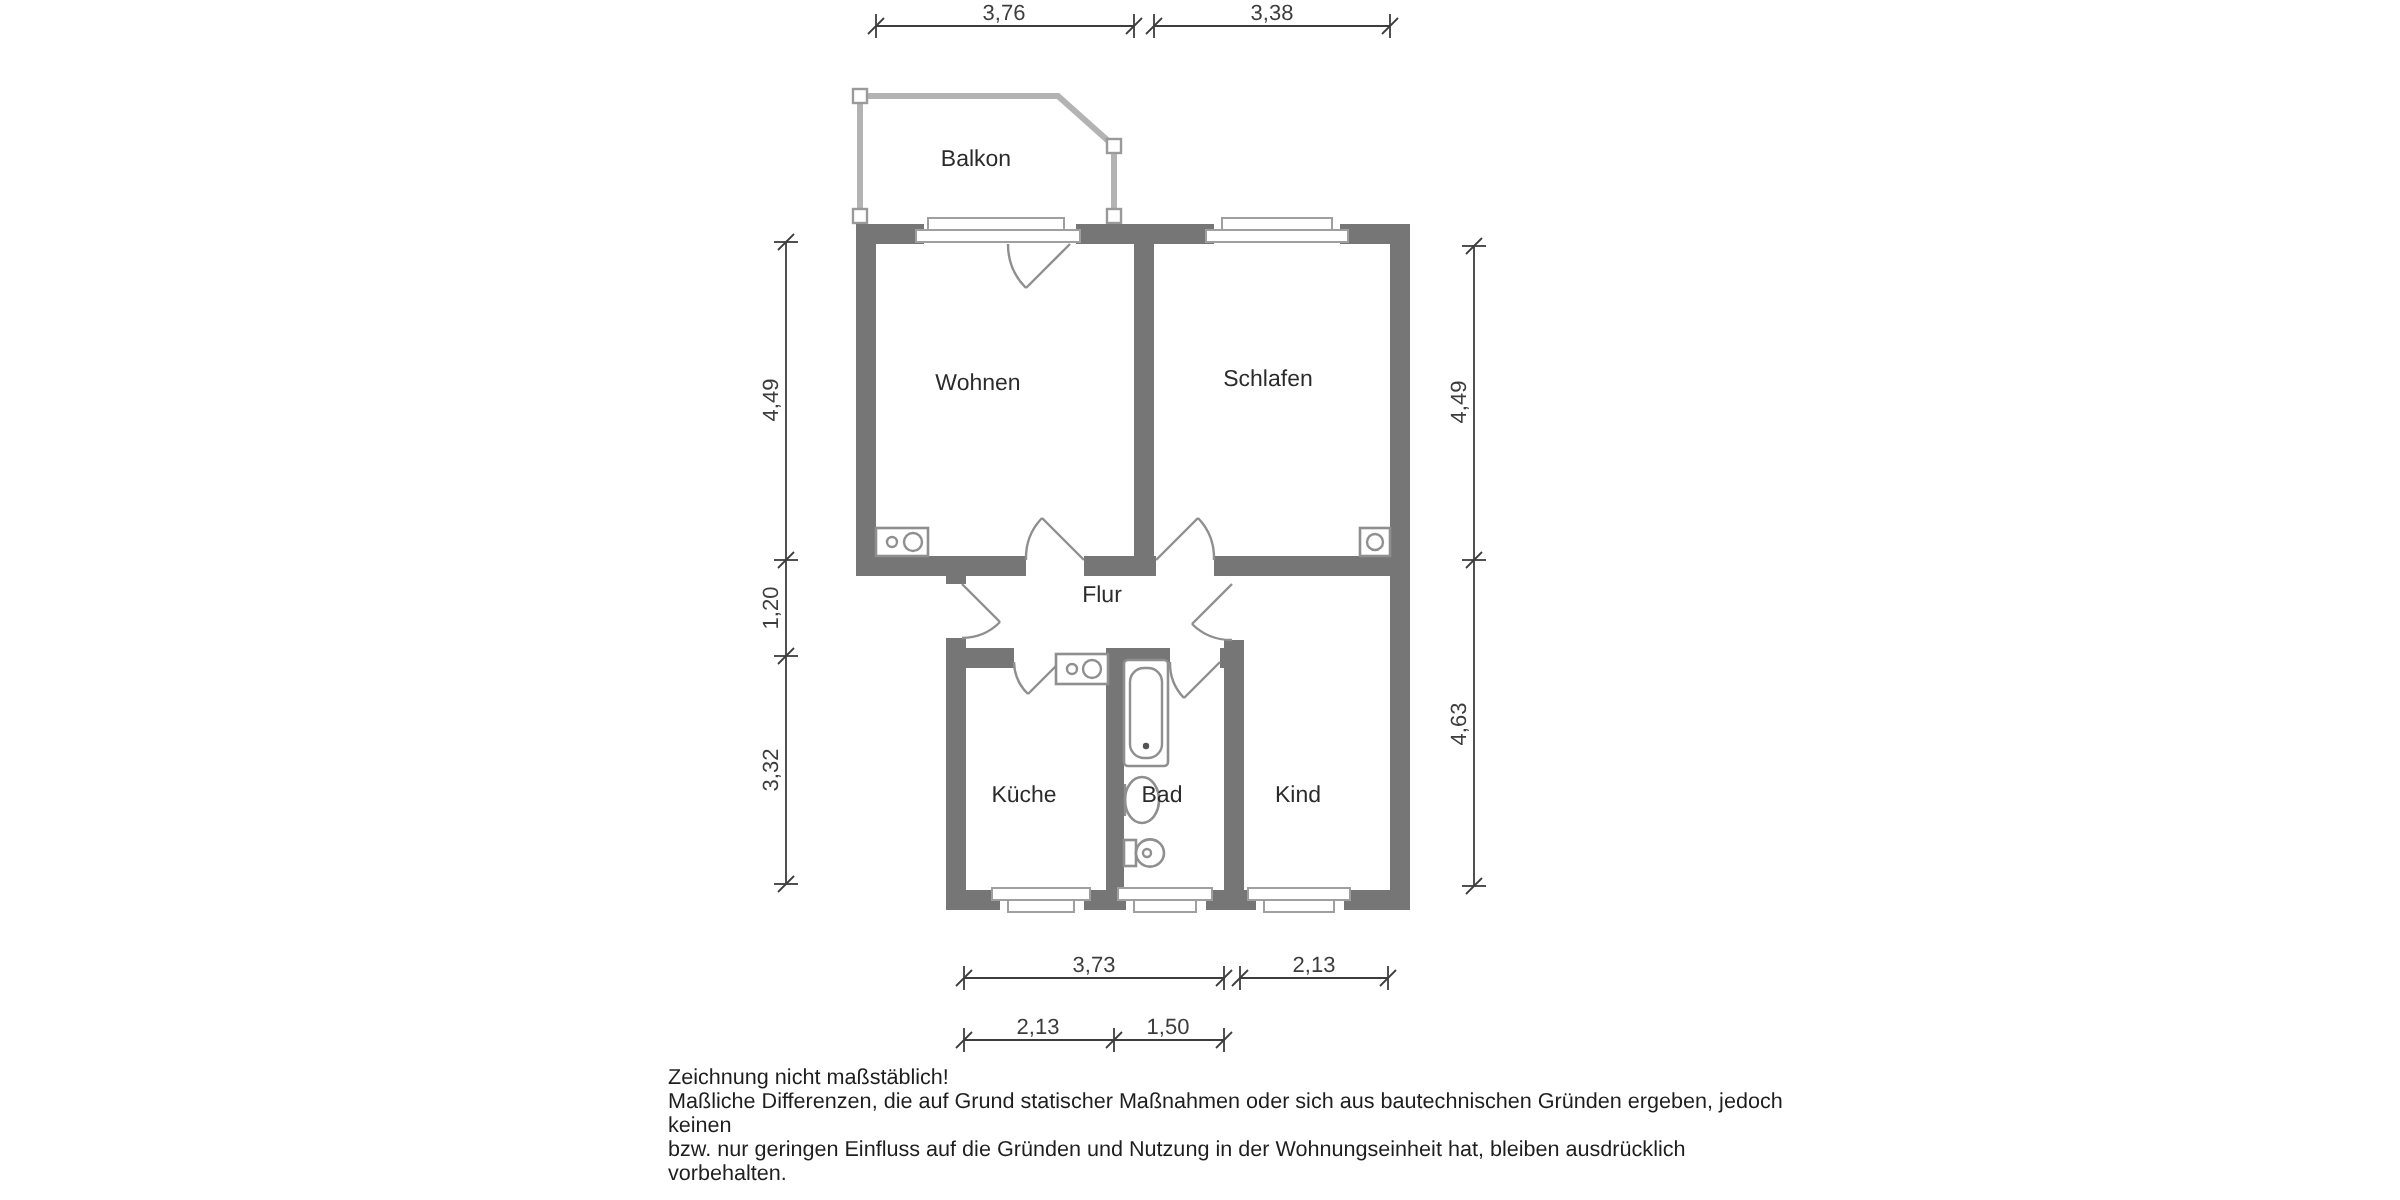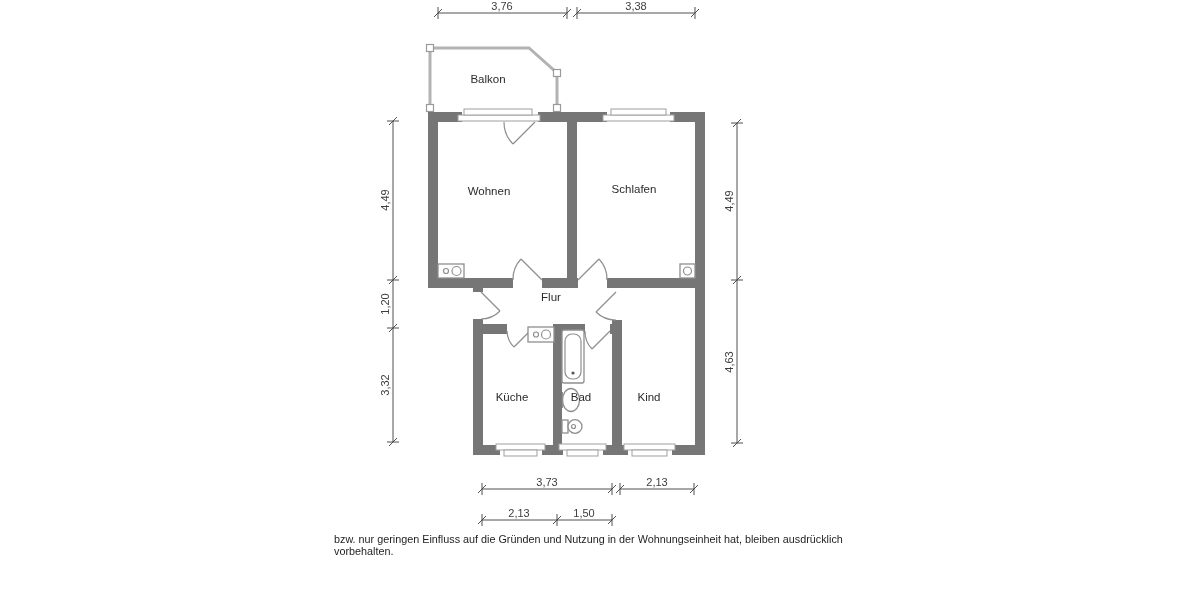--- a/index.html
+++ b/index.html
@@ -206,16 +206,18 @@
     <line class="dimline" x1="612" y1="514" x2="612" y2="526"></line>
     <line class="dimline" x1="478" y1="524" x2="486" y2="516"></line>
         <line class="dimline" x1="553" y1="524" x2="561" y2="516"></line>
     <line class="dimline" x1="608" y1="524" x2="616" y2="516"></line>
     <text class="dimtext" x="519" y="517">2,13</text>
     <text class="dimtext" x="584" y="517">1,50</text>
   </g>
 </svg>
 
   <div class="footer">
+    <p>Zeichnung nicht maßstäblich!</p>
+    <p>Maßliche Differenzen, die auf Grund statischer Maßnahmen oder sich aus bautechnischen Gründen ergeben, jedoch keinen</p>
     <p>bzw. nur geringen Einfluss auf die Gründen und Nutzung in der Wohnungseinheit hat, bleiben ausdrücklich vorbehalten.</p>
 
   </div>
 </div>
 
 </body></html>

